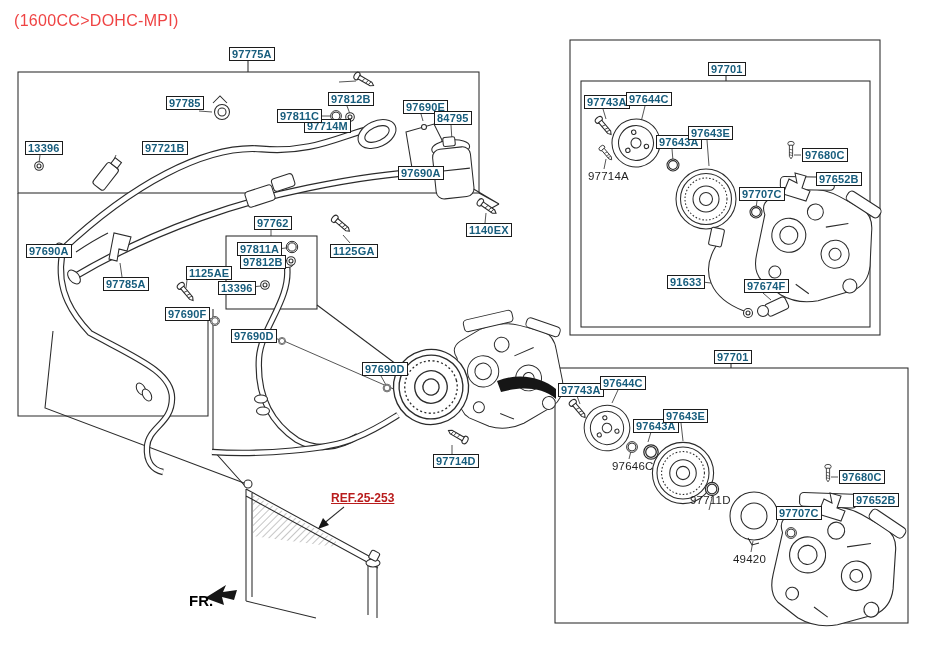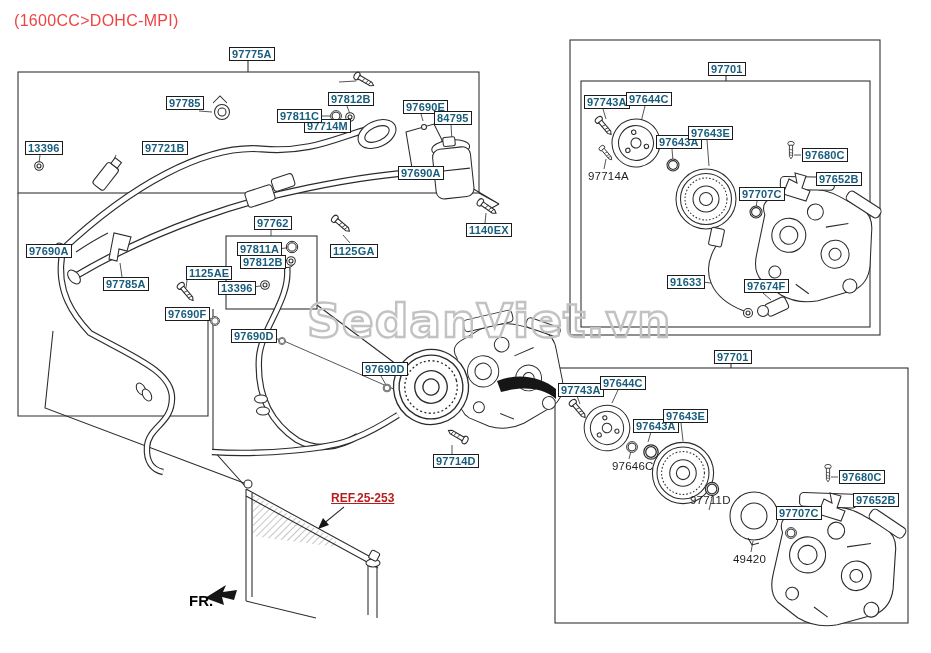--- a/index.html
+++ b/index.html
@@ -31,21 +31,20 @@
   }
 </style>
 </head>
 <body>
 
 <div id="stage">
 
   <div class="title-text">(1600CC&gt;DOHC-MPI)</div>
   <div class="ref-label">REF.25-253</div>
   <div class="fr-label">FR.</div>
-  <div class="watermark">SedanViet.vn</div>
 
   <svg class="artwork" width="931" height="653" viewBox="0 0 931 653">
     <defs>
       <pattern id="hatch" width="5" height="5" patternUnits="userSpaceOnUse" patternTransform="rotate(45)">
         <line x1="0" y1="0" x2="0" y2="5" stroke="#5a5a5a" stroke-width="0.7"></line>
       </pattern>
       <g id="cbody">
         <path class="fw" d="M8,30 Q2,18 14,12 L38,2 Q60,-4 80,4 L104,14 Q116,20 116,36 L118,70 Q118,88 104,96 L70,110 Q50,116 32,108 L12,96 Q2,88 4,70 Z"></path>
         <rect class="fw" x="20" y="-12" width="54" height="13" rx="4" transform="rotate(-5 47 -6)"></rect>
         <rect class="fw" x="86" y="4" width="38" height="11" rx="4" transform="rotate(27 105 10)"></rect>

